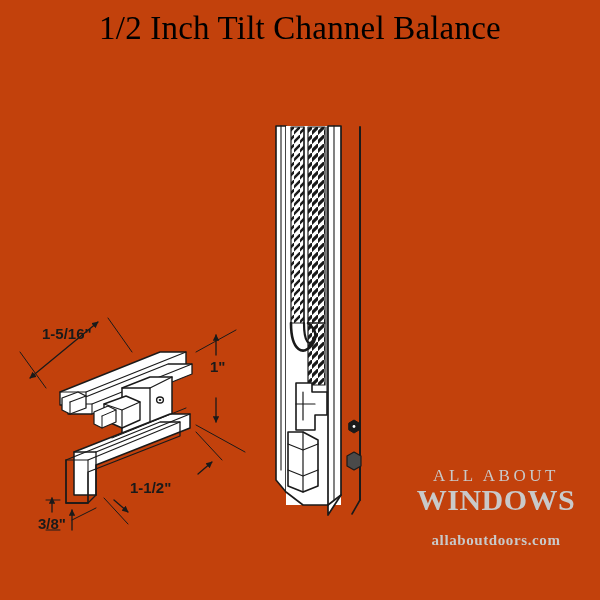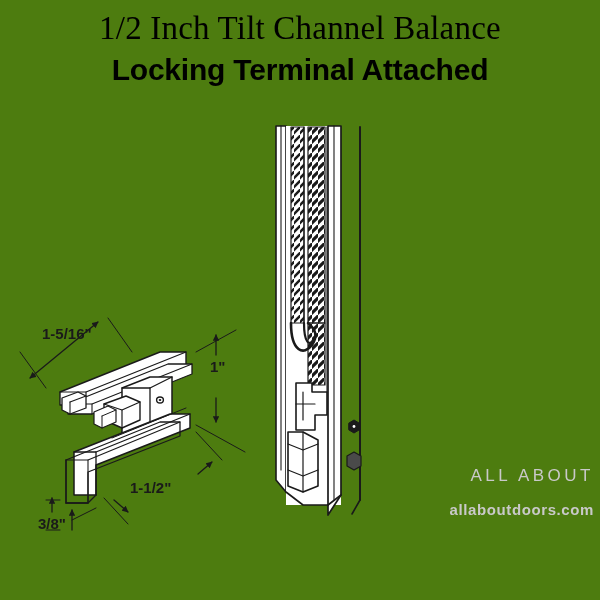--- a/index.html
+++ b/index.html
@@ -4,21 +4,21 @@
 <style>
   html, body {
     margin: 0;
     padding: 0;
     background: #ffffff;
   }
   #page {
     position: relative;
     width: 600px;
     height: 600px;
-    background: #4d7c0f;
+    background: #c2410c;
     overflow: hidden;
     font-family: "Liberation Sans", sans-serif;
   }
 
   
   .title-block {
     position: absolute;
     top: 8px;
     left: 0;
     width: 600px;
@@ -52,23 +52,23 @@
     width: 600px;
     height: 600px;
   }
 
   
   .watermark {
     position: absolute;
     left: 398px;
     top: 466px;
     width: 196px;
-    text-align: right;
+    text-align: center;
     color: #c9c9c9;
-    font-family: Liberation Sans, sans-serif;
+    font-family: Liberation Serif, serif;
     user-select: none;
   }
   .wm-row1 {
     font-size: 17px;
     letter-spacing: 3.5px;
     line-height: 19px;
     font-weight: 400;
     white-space: nowrap;
   }
   .wm-row2 {
@@ -117,21 +117,20 @@
   #dim-112  { left: 130px; top: 479px; }
   #dim-38   { left: 38px;  top: 515px; }
 </style>
 </head>
 <body>
 
 <div id="page">
 
   <div class="title-block">
     <div class="title-line-1">1/2 Inch Tilt Channel Balance</div>
-    <div class="title-line-2">Locking Terminal Attached</div>
   </div>
 
   <svg class="drawing" viewBox="0 0 600 600">
     <defs>
       <marker id="arrow" viewBox="0 0 10 10" refX="9" refY="5" markerWidth="5" markerHeight="5" orient="auto-start-reverse">
         <path d="M 0 0 L 10 5 L 0 10 z" fill="#1a1a1a"></path>
       </marker>
 
       <pattern id="coil" width="6" height="9" patternUnits="userSpaceOnUse">
         <path d="M -2 9 L 8 -1" stroke="#1a1a1a" stroke-width="2.6" fill="none"></path>
@@ -270,16 +269,17 @@
   <div class="dim" id="dim-1516">1-5/16"</div>
 
   <div class="dim" id="dim-1in">1"</div>
 
   <div class="dim" id="dim-112">1-1/2"</div>
 
   <div class="dim" id="dim-38">3/8"</div>
 
   <div class="watermark">
     <div class="wm-row1">ALL ABOUT</div>
+    <div class="wm-row3">WINDOWS</div>
     <div class="wm-row4">allaboutdoors.com</div>
   </div>
 
 </div>
 
 </body></html>

